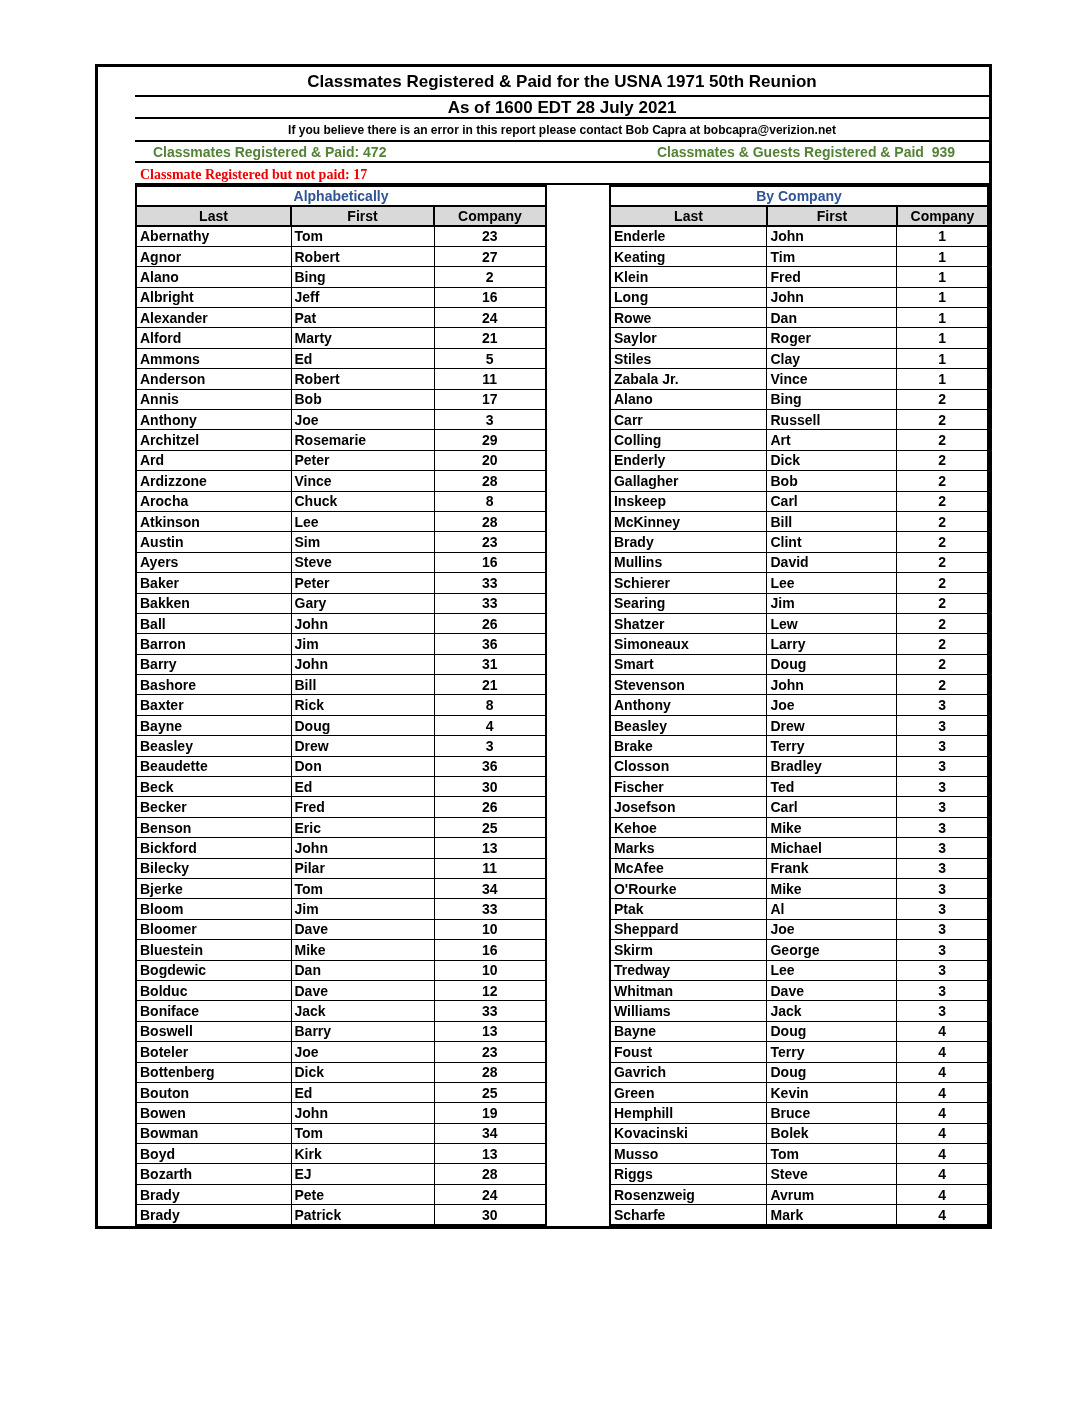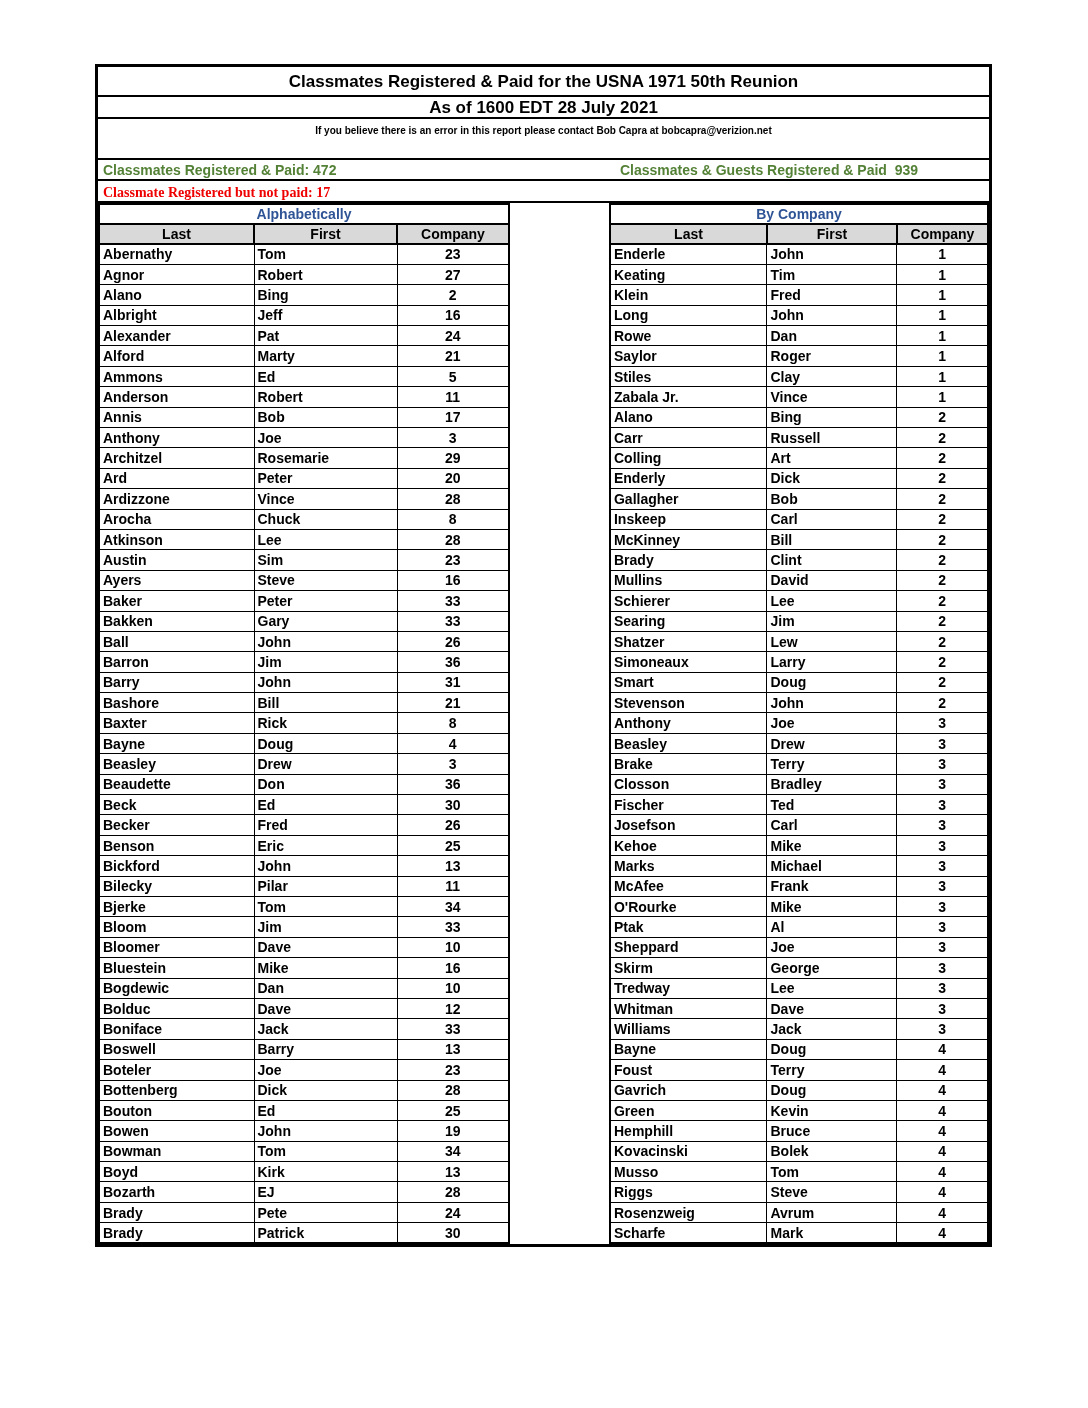--- a/index.html
+++ b/index.html
@@ -11,35 +11,36 @@
     font-weight: 700;
     color: #000;
     position: relative;
   }
   .sheet {
     position: absolute;
     left: 95px; top: 64px;
     width: 897px;
     border: 3px solid #000;
     background: #fff;
+    padding-left: 37px;
   }
   .hrow {
     border-bottom: 2px solid #000;
     text-align: center;
     overflow: hidden;
     white-space: nowrap;
   }
   .title-row   { height: 30px; line-height: 30px; font-size: 17px; }
   .asof-row    { height: 22px; line-height: 22px; font-size: 17px; }
-  .contact-row { height: 41px; line-height: 23px; font-size: 10px; }
+  .contact-row { height: 23px; line-height: 23px; font-size: 12px; }
   .stats-row   { height: 21px; line-height: 21px; font-size: 14px; position: relative; text-align: left; }
   .notpaid-row { height: 22px; line-height: 22px; font-size: 14px; text-align: left; padding-left: 5px; }
   .green-text  { color: var(--green, #538135); white-space: pre; }
   .red-text    { color: var(--red, #EE0000); font-family: Liberation Serif, serif; }
-  .stats-left  { position: absolute; left: 5px; }
+  .stats-left  { position: absolute; left: 18px; }
   .stats-right { position: absolute; left: 522px; }
 
   .tables-wrap { display: flex; align-items: flex-end; }
   .gap-col { width: 109px; background: #fff; }
 
   table.roster {
     border-collapse: collapse;
     table-layout: fixed;
     border: 2px solid #000;
   }

